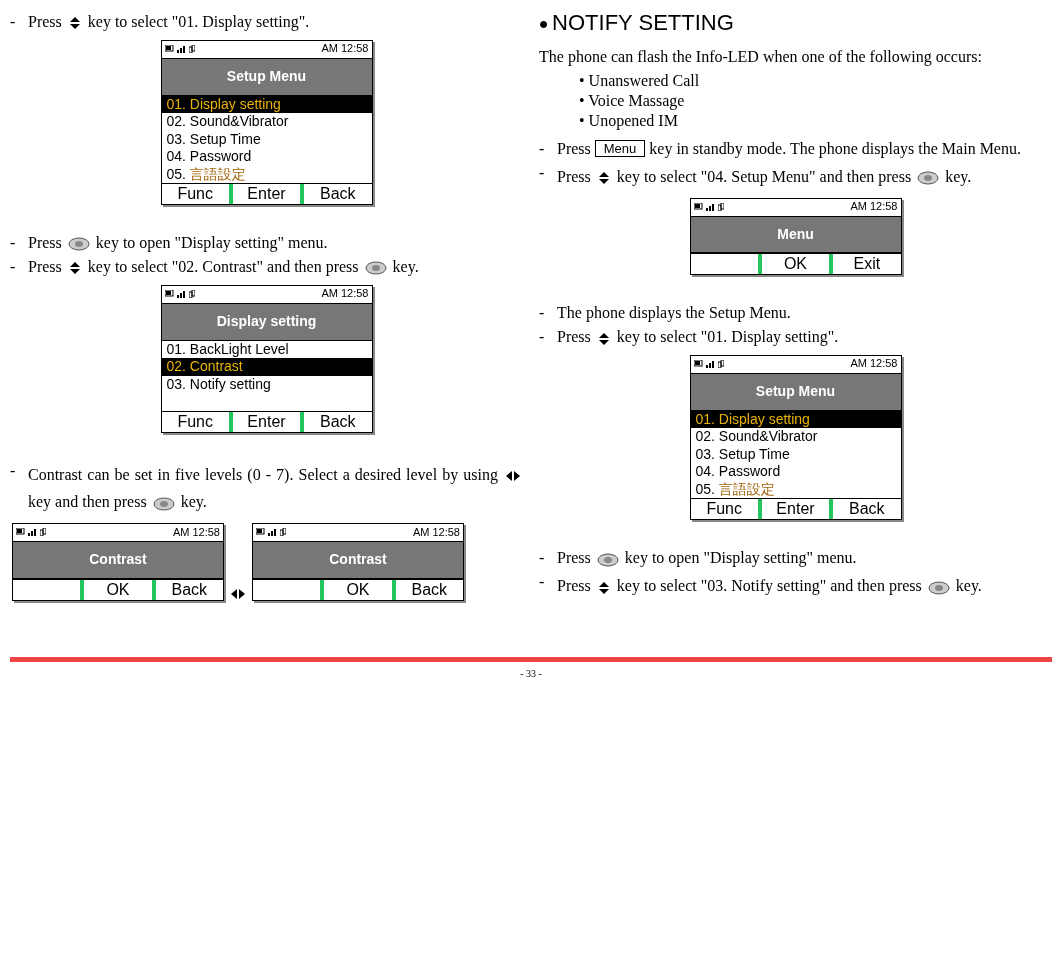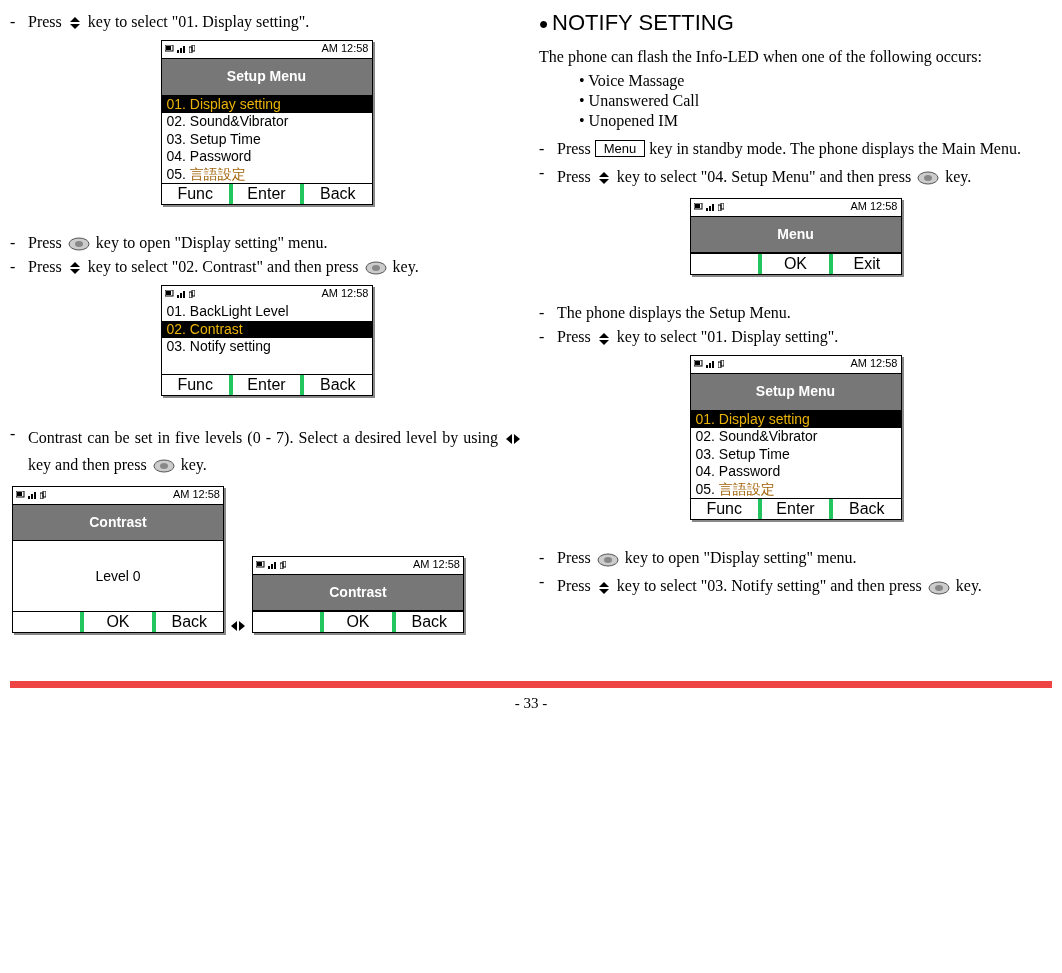--- a/index.html
+++ b/index.html
@@ -121,24 +121,24 @@
   .section-head .bullet {
     font-size: 26px;
     vertical-align: middle;
     margin-right: 4px;
   }
   .notify-intro { margin-bottom: 4px;}
   .notify-list { margin: 0 0 8px 40px; padding:0; list-style:none;}
   .notify-list li::before { content:"• "; }
   .footer {
     text-align:center;
-    border-top: 7px solid #ef4444;
-    margin: 20px 10px 0 10px;
+    border-top: 5px solid #ef4444;
+    margin: 28px 10px 0 10px;
     padding: 6px 0 10px 0;
-    font-size: 15px;
+    font-size: 10px;
   }
   .cjk { color:#a16207; font-family: Arial, sans-serif;}
   .between-arrow svg{display:block;}
   .justify { text-align: justify; }
 </style>
 </head>
 <body>
 
 <div class="page">
 
@@ -242,20 +242,21 @@
                 <rect x="3" y="3" width="2" height="5" fill="#000"></rect>
                 <rect x="6" y="1" width="2" height="7" fill="#000"></rect>
               </svg>
             <svg width="6" height="8">
                 <rect x="0" y="2" width="3" height="6" fill="none" stroke="#000"></rect>
                 <rect x="3" y="0" width="3" height="6" fill="none" stroke="#000"></rect>
               </svg>
           </span>
           <span>AM 12:58</span>
         </div>
+        <div class="title">Display setting</div>
         <div class="list content-area list-area" style="padding-bottom:18px;">
           <div class="row">01. BackLight Level</div>
           <div class="row sel">02. Contrast</div>
           <div class="row">03. Notify setting</div>
         </div>
         <div class="softkeys">
           <div>Func</div>
           <div>Enter</div>
           <div>Back</div>
         </div>
@@ -297,21 +298,20 @@
                 <rect x="6" y="1" width="2" height="7" fill="#000"></rect>
               </svg>
             <svg width="6" height="8">
                 <rect x="0" y="2" width="3" height="6" fill="none" stroke="#000"></rect>
                 <rect x="3" y="0" width="3" height="6" fill="none" stroke="#000"></rect>
               </svg>
           </span>
           <span>AM 12:58</span>
         </div>
         <div class="title">Contrast</div>
-        <div class="content-area">Level 0</div>
         <div class="softkeys">
           <div class="empty"></div>
           <div>OK</div>
           <div>Back</div>
         </div>
       </div>
       <span class="between-arrow">
         <svg width="16" height="14">
             <polygon points="1,7 7,2 7,12" fill="#000"></polygon>
             <polygon points="15,7 9,2 9,12" fill="#000"></polygon>
@@ -344,22 +344,22 @@
         </div>
       </div>
     </div>
 
   </div>
 
   <div class="col">
     <div class="section-head"><span class="bullet">•</span><span>NOTIFY SETTING</span></div>
     <div class="notify-intro justify">The phone can flash the Info-LED when one of the following occurs:</div>
     <ul class="notify-list">
+      <li>Unanswered Call</li>
       <li>Voice Massage</li>
-      <li>Unanswered Call</li>
       <li>Unopened IM</li>
     </ul>
 
     <div class="step justify">
       <div class="dash">-</div>
       <div class="body">
         <span>Press </span>
         <span class="menu-key">Menu</span>
         <span> key in standby mode. The phone displays the Main Menu.</span>
       </div>

